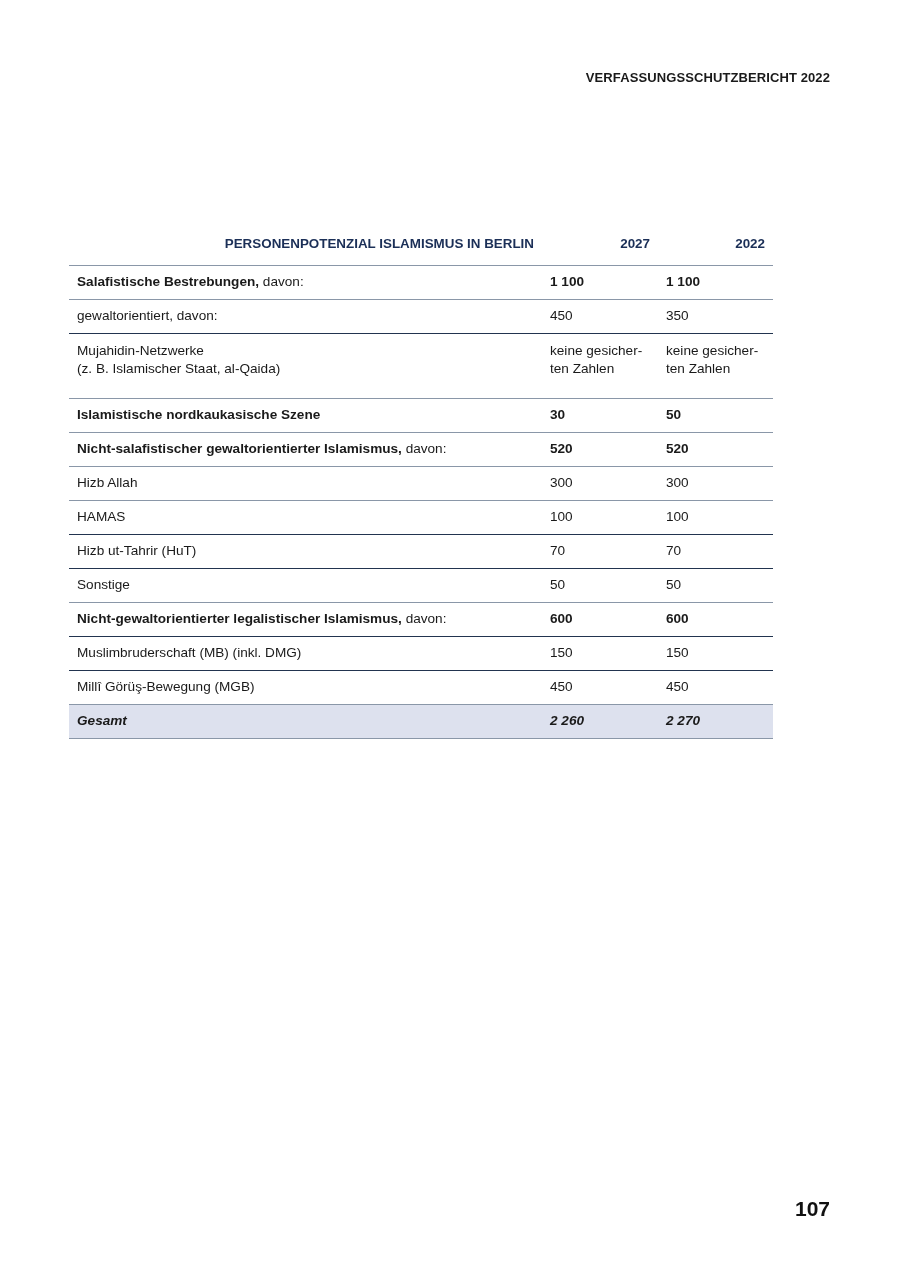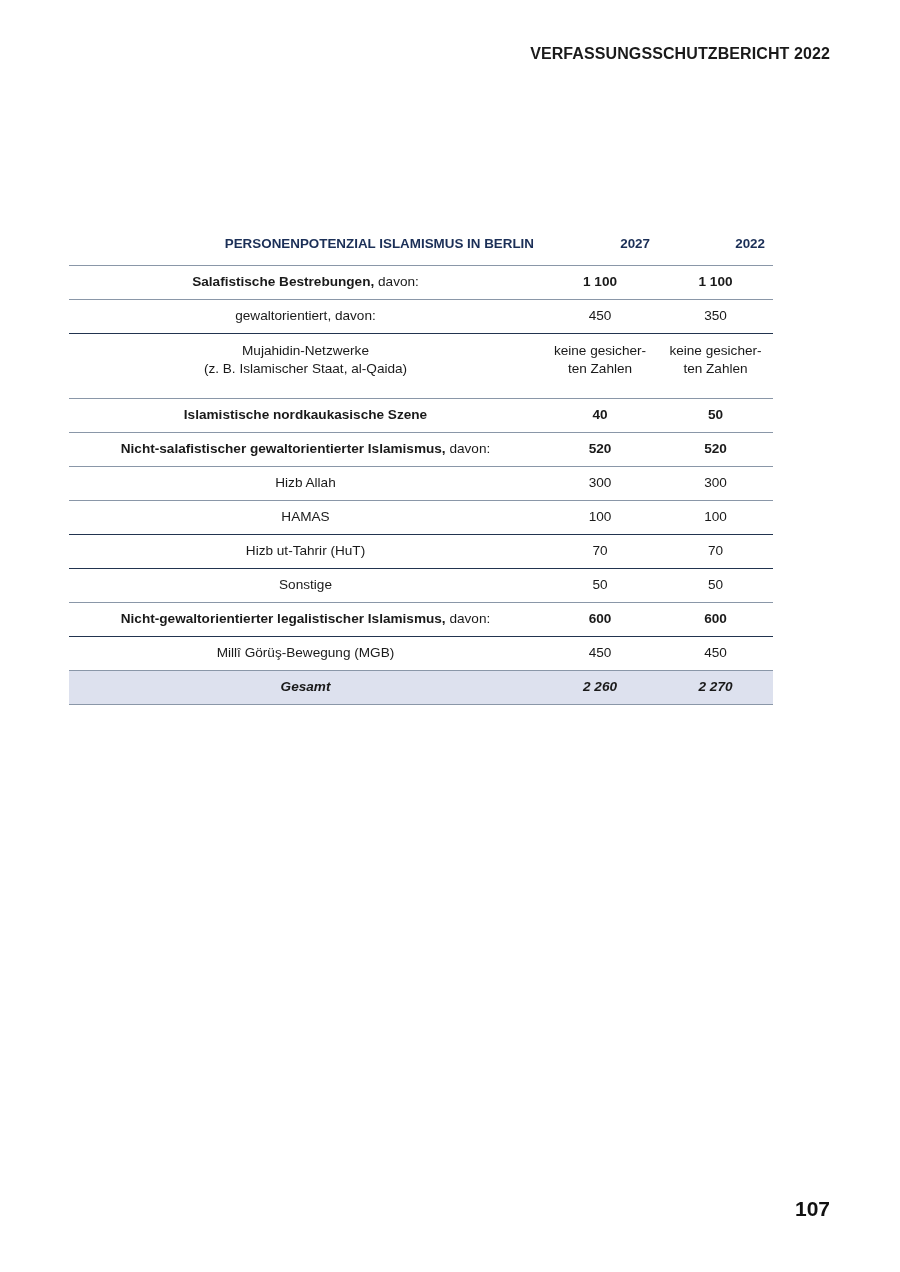--- a/index.html
+++ b/index.html
@@ -10,23 +10,23 @@
     body {
       width: 900px;
       height: 1272px;
       position: relative;
       font-family: "Liberation Sans", "DejaVu Sans", sans-serif;
       color: #1a1a1a;
       overflow: hidden;
     }
     .running-header {
       position: absolute;
-      top: 45px;
+      top: 70px;
       right: 70px;
-      font-size: 16px;
+      font-size: 13px;
       font-weight: bold;
       letter-spacing: 0.1px;
       color: #1a1a1a;
     }
     .page-number {
       position: absolute;
       top: 1197px;
       right: 70px;
       font-size: 21px;
       font-weight: bold;
@@ -47,21 +47,20 @@
       font-size: 13.4px;
       padding: 10px 8px 12px 8px;
       height: 19px;
       border-bottom: 1.5px solid #8a97a8;
     }
     .data-table td {
       padding: 7px 8px 8px 8px;
       vertical-align: top;
       line-height: 18px;
       height: 18px;
-      text-align: center;
     }
     .data-table col.c-label { width: 473px; }
     .data-table col.c-y1 { width: 116px; }
     .data-table col.c-y2 { width: 115px; }
     .b-light td { border-bottom: 1.5px solid #8a97a8; }
     .b-dark td { border-bottom: 1.5px solid #22344f; }
     .bold-label { font-weight: bold; }
     .normal-tail { font-weight: normal; }
     .bold-value { font-weight: bold; margin-left: 16px; }
     tr.total-row td {
@@ -110,21 +109,21 @@
         <span class="line">keine gesicher-</span>
         <span class="line">ten Zahlen</span>
       </td>
       <td>
         <span class="line">keine gesicher-</span>
         <span class="line">ten Zahlen</span>
       </td>
     </tr>
     <tr class="b-light">
       <td class="bold-label">Islamistische nordkaukasische Szene</td>
-      <td class="bold-value">40</td>
+      <td class="bold-value">30</td>
       <td class="bold-value">50</td>
     </tr>
     <tr class="b-light">
       <td><span class="bold-label">Nicht-salafistischer gewaltorientierter Islamismus,</span><span class="normal-tail"> davon:</span></td>
       <td class="bold-value">520</td>
       <td class="bold-value">520</td>
     </tr>
     <tr class="b-light">
       <td>Hizb Allah</td>
       <td>300</td>
@@ -143,20 +142,25 @@
     <tr class="b-light">
       <td>Sonstige</td>
       <td>50</td>
       <td>50</td>
     </tr>
     <tr class="b-dark">
       <td><span class="bold-label">Nicht-gewaltorientierter legalistischer Islamismus,</span><span class="normal-tail"> davon:</span></td>
       <td class="bold-value">600</td>
       <td class="bold-value">600</td>
     </tr>
+    <tr class="b-dark">
+      <td>Muslimbruderschaft (MB) (inkl. DMG)</td>
+      <td>150</td>
+      <td>150</td>
+    </tr>
     <tr class="b-light">
       <td>Millî Görüş-Bewegung (MGB)</td>
       <td>450</td>
       <td>450</td>
     </tr>
     <tr class="b-light total-row">
       <td>Gesamt</td>
       <td>2 260</td>
       <td>2 270</td>
     </tr>

